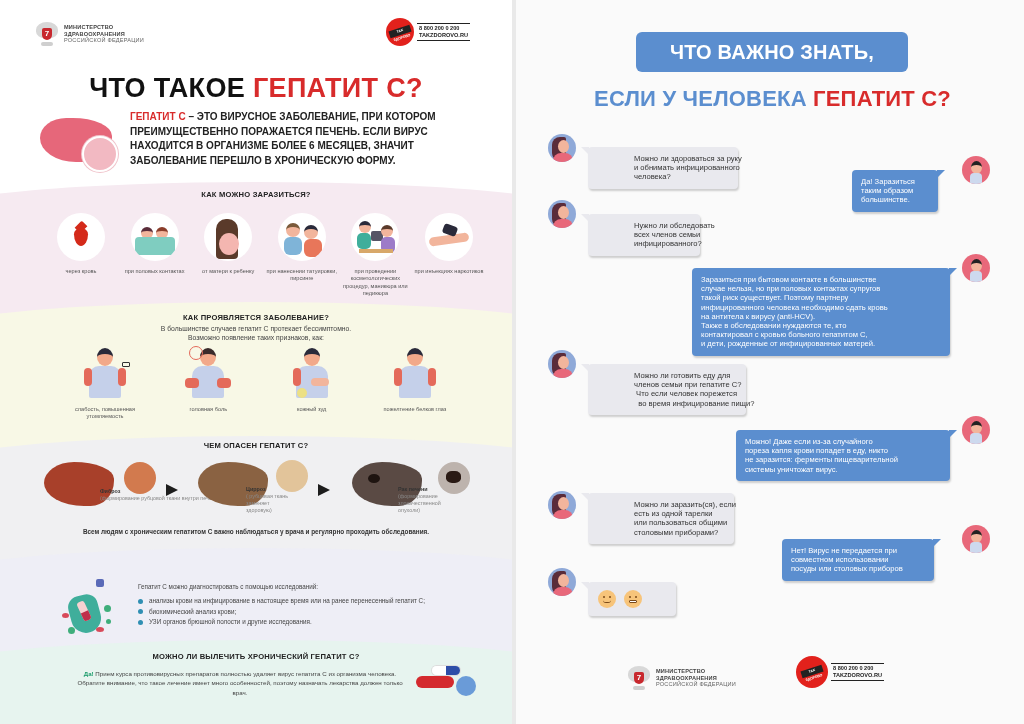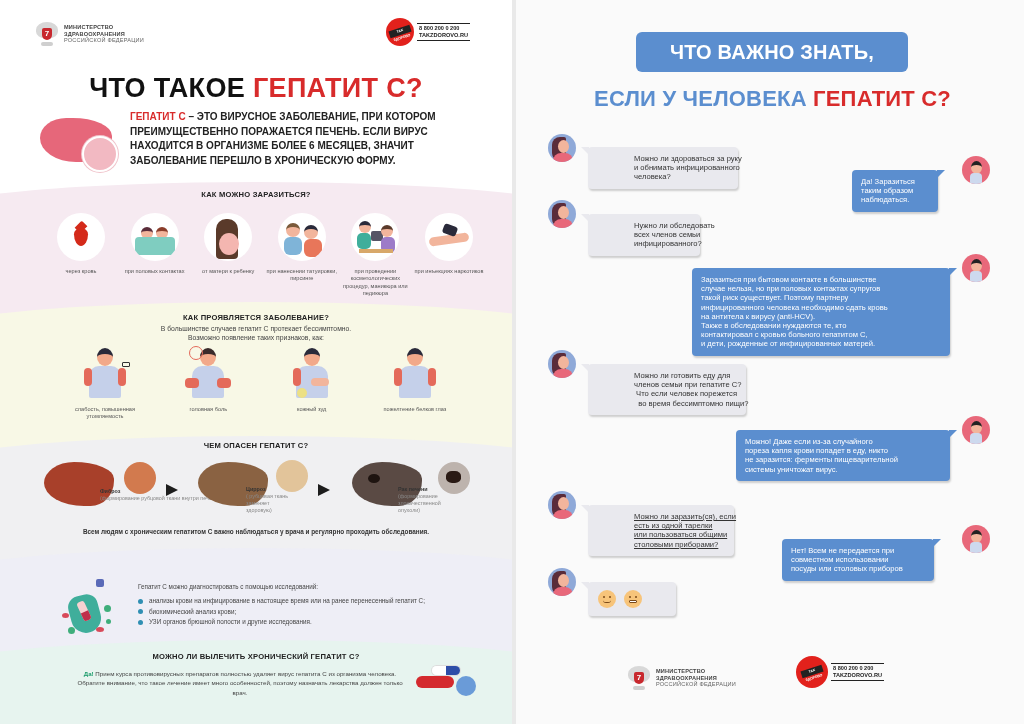--- a/index.html
+++ b/index.html
@@ -323,21 +323,21 @@
       <span class="line">человека?</span>
   </div>
 
   <div class="avatar a" style="left:446px;top:156px;">
       <div class="face"></div>
       <div class="body"></div>
     </div>
   <div class="bubble a" style="left:336px;top:170px;width:86px;">
     <span class="line">Да! Заразиться</span>
       <span class="line">таким образом</span>
-      <span class="line">наблюдаться.</span>
+      <span class="line">большинстве.</span>
   </div>
 
   <div class="avatar q" style="left:32px;top:200px;">
       <div class="hair"></div>
       <div class="face"></div>
       <div class="body"></div>
     </div>
   <div class="bubble q" style="left:72px;top:214px;width:112px;">
     <span class="line">Нужно ли обследовать</span>
       <span class="line">всех членов семьи</span>
@@ -361,52 +361,52 @@
 
   <div class="avatar q" style="left:32px;top:350px;">
       <div class="hair"></div>
       <div class="face"></div>
       <div class="body"></div>
     </div>
   <div class="bubble q" style="left:72px;top:364px;width:158px;">
     <span class="line">Можно ли готовить еду для</span>
       <span class="line">членов семьи при гепатите С?</span>
       <span class="line" style="white-space:pre"> Что если человек порежется</span>
-      <span class="line" style="white-space:pre">  во время бессимптомно пищи?</span>
+      <span class="line" style="white-space:pre">  во время инфицирование пищи?</span>
   </div>
 
   <div class="avatar a" style="left:446px;top:416px;">
       <div class="face"></div>
       <div class="body"></div>
     </div>
   <div class="bubble a" style="left:220px;top:430px;width:214px;">
     <span class="line">Можно! Даже если из-за случайного</span>
       <span class="line">пореза капля крови попадет в еду, никто</span>
       <span class="line">не заразится: ферменты пищеварительной</span>
       <span class="line">системы уничтожат вирус.</span>
   </div>
 
   <div class="avatar q" style="left:32px;top:491px;">
       <div class="hair"></div>
       <div class="face"></div>
       <div class="body"></div>
     </div>
-  <div class="bubble q" style="left:72px;top:505px;width:146px;text-decoration:underline;">
+  <div class="bubble q" style="left:72px;top:493px;width:146px;">
     <span class="line">Можно ли заразить(ся), если</span>
       <span class="line">есть из одной тарелки</span>
       <span class="line">или пользоваться общими</span>
       <span class="line">столовыми приборами?</span>
   </div>
 
   <div class="avatar a" style="left:446px;top:525px;">
       <div class="face"></div>
       <div class="body"></div>
     </div>
   <div class="bubble a" style="left:266px;top:539px;width:152px;">
-    <span class="line">Нет! Всем не передается при</span>
+    <span class="line">Нет! Вирус не передается при</span>
       <span class="line">совместном использовании</span>
       <span class="line">посуды или столовых приборов</span>
   </div>
 
   <div class="avatar q" style="left:32px;top:568px;">
       <div class="hair"></div>
       <div class="face"></div>
       <div class="body"></div>
     </div>
   <div class="bubble q" style="left:72px;top:582px;width:88px;height:34px;padding:8px 10px;">

